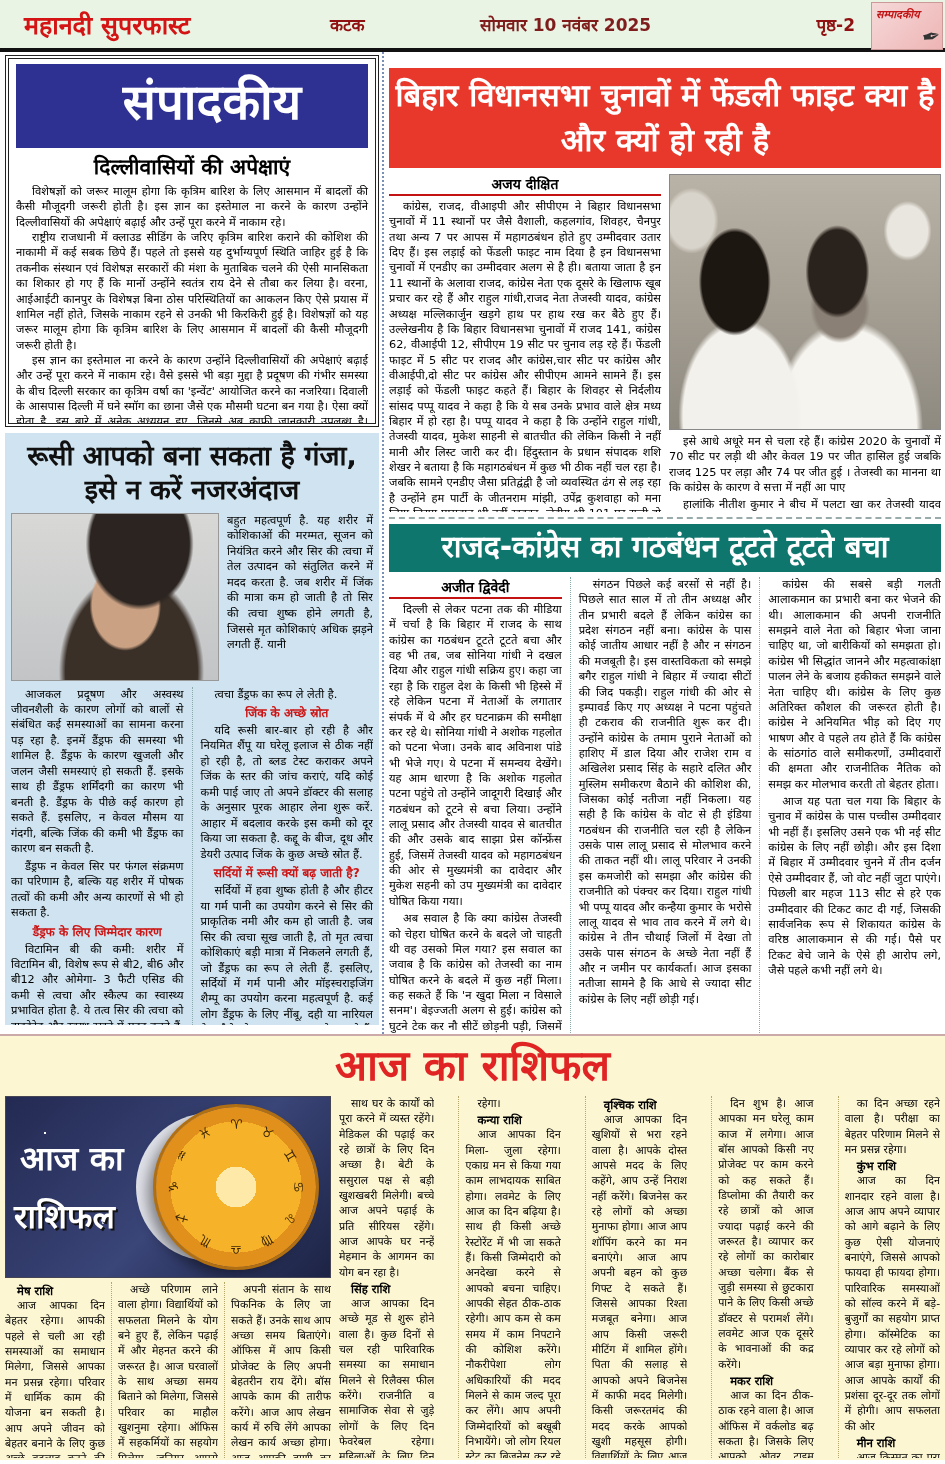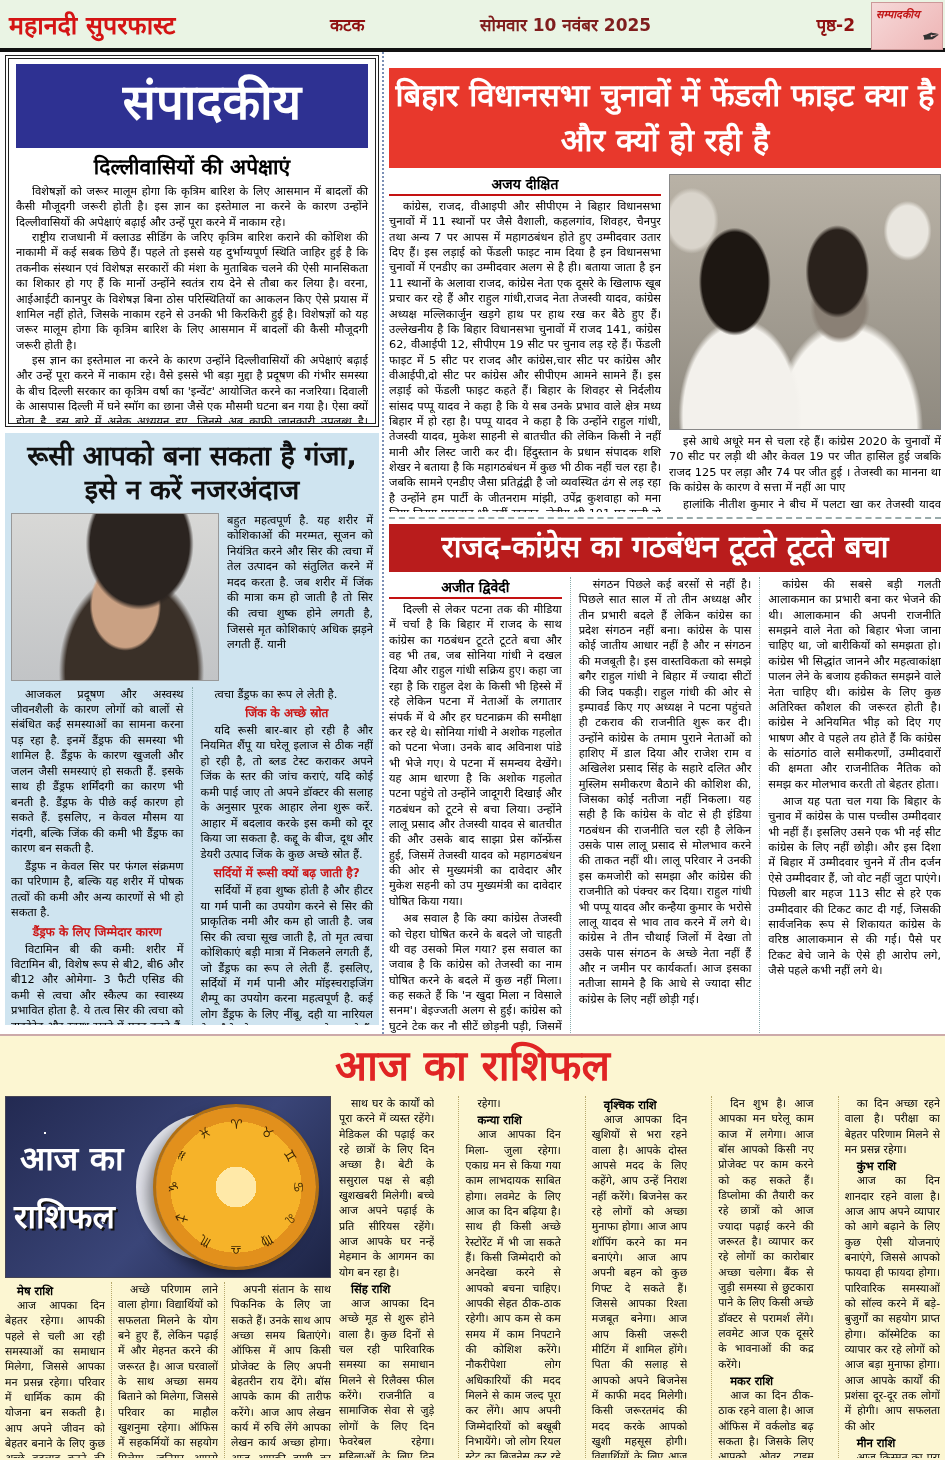--- a/index.html
+++ b/index.html
@@ -2,21 +2,21 @@
 <html lang="hi"><head>
 <meta charset="utf-8">
 <style>
   * { margin:0; padding:0; box-sizing:border-box; }
   html,body { background:#777; }
   body { font-family:"DejaVu Sans", sans-serif; }
   .page { width:945px; height:1464px; background:#fff; margin:0 auto; position:relative; overflow:hidden; }
 
   
   .hdr { height:52px; background:#eaf4e4; display:flex; align-items:center; position:relative; border-bottom:4px solid #111; }
-  .hdr .paper { color:#d41414; font-weight:bold; font-size:25px; padding-left:9px; width:330px; }
+  .hdr .paper { color:#d41414; font-weight:bold; font-size:25px; padding-left:24px; width:330px; }
   .hdr .city { color:#8f1111; font-weight:bold; font-size:17px; width:150px; }
   .hdr .date { color:#7f1d1d; font-weight:bold; font-size:17px; flex:1; }
   .hdr .pageno { color:#8f1111; font-weight:bold; font-size:17px; padding-right:90px; }
   .masthead { position:absolute; right:2px; top:2px; width:72px; height:48px; background:linear-gradient(135deg,#f6d9d9,#eeb4b4); border:1px solid #c99; overflow:hidden; }
   .masthead .mtxt { color:#c01414; font-weight:bold; font-size:11px; font-style:italic; display:block; padding:3px 0 0 4px; }
   .masthead .pen { position:absolute; right:2px; bottom:0px; font-size:22px; color:#333; transform:rotate(-12deg); }
 
   
   .main { display:flex; height:982px; }
   .leftcol { width:384px; padding:3px 3px 0 5px; border-right:2px dotted #7a8fb5; }
@@ -58,21 +58,21 @@
        radial-gradient(95px 150px at 26% 95%, #f3f1ec 0 60%, transparent 65%),
        radial-gradient(55px 80px at 62% 38%, #2a221c 0 52%, transparent 58%),
        radial-gradient(50px 60px at 63% 52%, #8a8075 0 50%, transparent 60%),
        radial-gradient(110px 160px at 66% 100%, #f6f4ef 0 62%, transparent 68%),
        radial-gradient(40px 50px at 88% 22%, #e9e6df 0 50%, transparent 60%),
        radial-gradient(45px 55px at 8% 18%, #d9d4cb 0 50%, transparent 60%),
        linear-gradient(180deg,#b9b2a6,#8f8a80); }
   .hr-dash { border-top:2px dashed #9aa; margin:5px 0; }
 
   
-  .blue-banner { background:#b91c1c; color:#fff; text-align:center; font-weight:bold; font-size:30px; line-height:1.5; height:48px; margin-top:2px; }
+  .blue-banner { background:#0f766e; color:#fff; text-align:center; font-weight:bold; font-size:30px; line-height:1.5; height:48px; margin-top:2px; }
   .rajad-body { display:flex; gap:8px; margin-top:5px; height:462px; overflow:hidden; }
   .rajad-col { flex:1; }
   .rajad-col + .rajad-col { border-left:1px dotted #8aa; padding-left:8px; }
 
   
   .horo { height:426px; background:#fcf6d2; border-top:2px solid #caa; padding:4px 5px; overflow:hidden; }
   .horo-head { color:#e02424; font-weight:bold; font-size:42px; text-align:center; line-height:1.25; height:56px; }
   .horo-body { display:flex; gap:8px; height:362px; }
   .horo-left { width:326px; flex:none; display:flex; flex-direction:column; }
   .horo-panel { height:182px; position:relative; overflow:hidden; border:1px solid #445;

